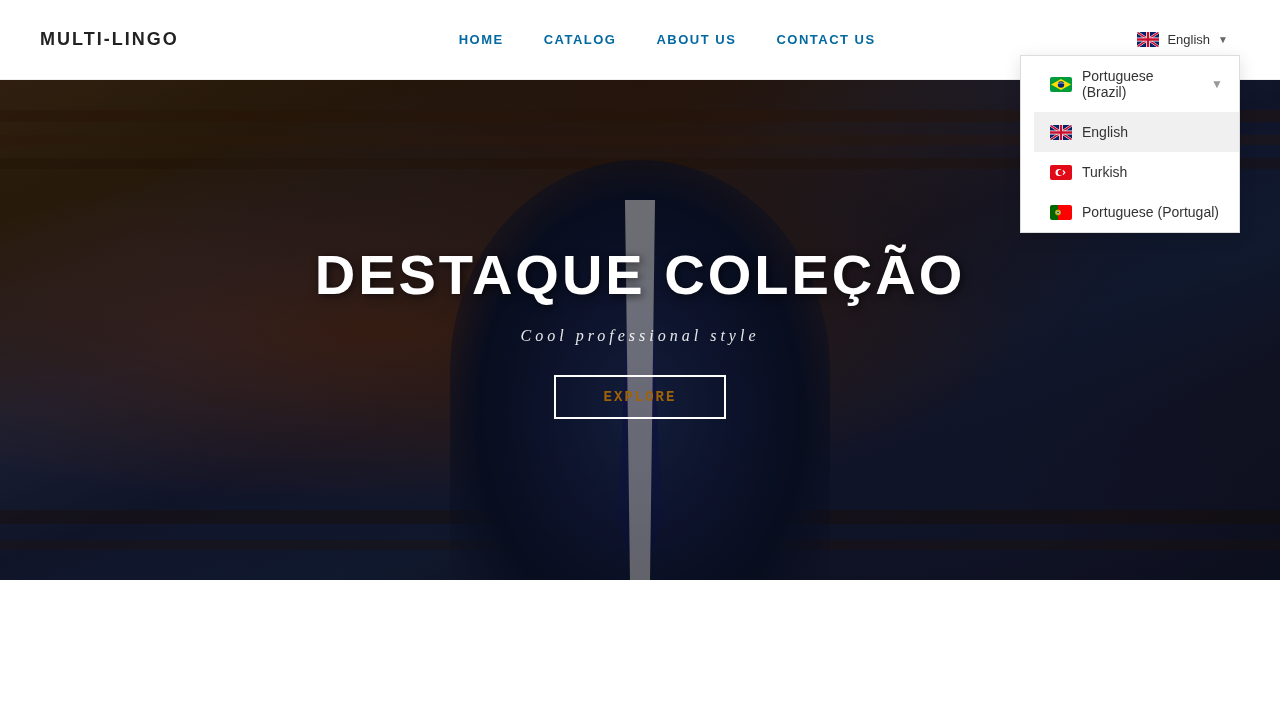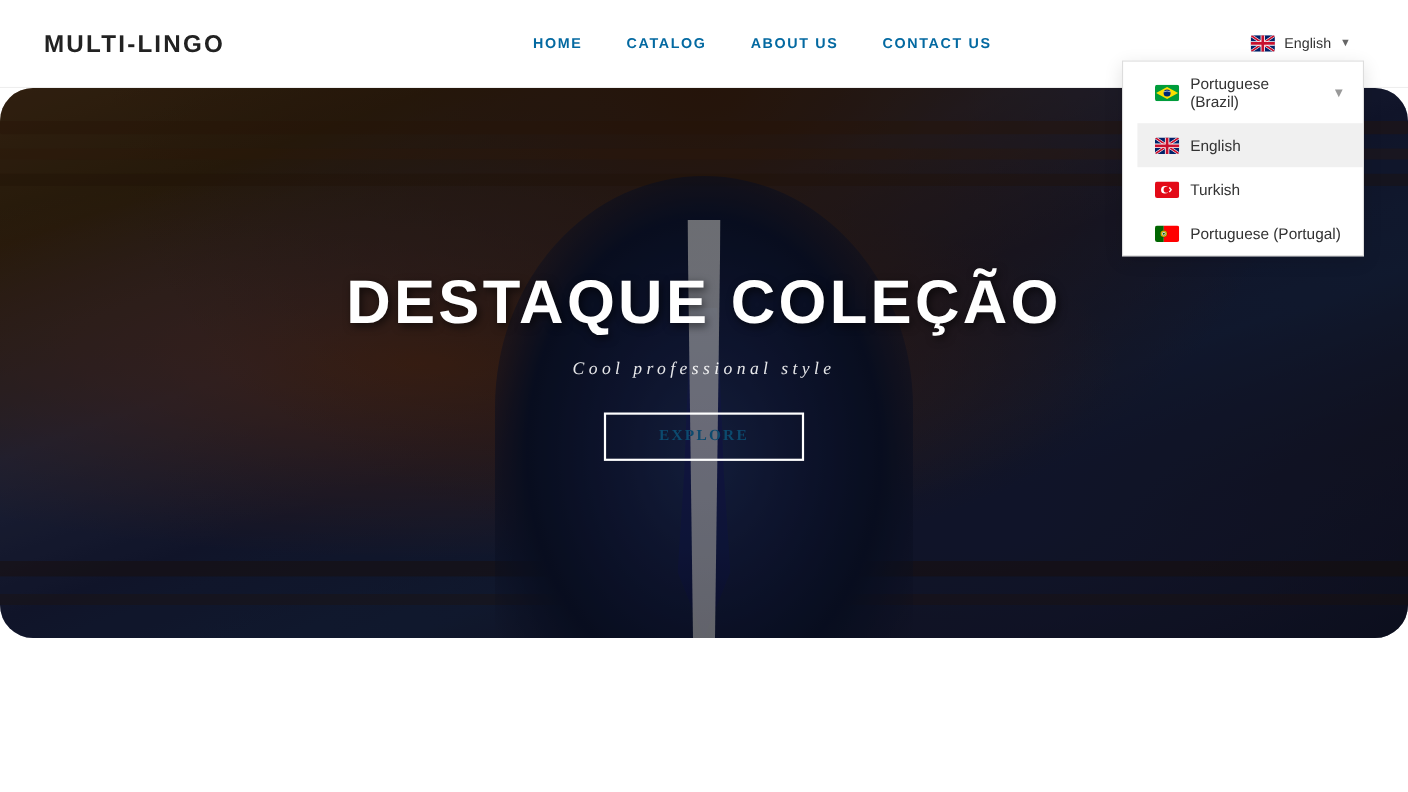--- a/index.html
+++ b/index.html
@@ -12,21 +12,21 @@
       height: 80px;
       background: #fff;
       display: flex;
       align-items: center;
       padding: 0 40px;
       z-index: 10;
       border-bottom: 1px solid #eee;
     }
     .logo {
       font-family: 'Arial', sans-serif;
-      font-size: 22px;
+      font-size: 18px;
       font-weight: 700;
       letter-spacing: 2px;
       color: #222;
       flex: 0 0 auto;
     }
     .nav {
       display: flex;
       gap: 40px;
       margin-left: 280px;
       align-items: center;
@@ -86,21 +86,20 @@
     }
     .lang-option.active { background: #f0f0f0; }
 
     
     .hero {
       position: absolute;
       top: 80px;
       left: 0; right: 0;
       height: 500px;
       overflow: hidden;
-      border-radius: 30px;
     }
 
     .hero-overlay {
       position: absolute;
       top: 0; left: 0; right: 0; bottom: 0;
       background: rgba(0,0,0,0.35);
     }
     .hero-content {
       position: absolute;
       top: 0; left: 0; right: 0; bottom: 0;
@@ -122,26 +121,26 @@
     .hero-subtitle {
       font-size: 16px;
       color: rgba(255,255,255,0.9);
       letter-spacing: 4px;
       font-family: 'Georgia', serif;
       font-style: italic;
     }
     .explore-btn {
       border: 2px solid #fff;
       background: transparent;
-      color: #0c4a6e;
+      color: #a16207;
       padding: 12px 48px;
       font-size: 14px;
       letter-spacing: 2px;
       cursor: pointer;
-      font-family: Liberation Serif, serif;
+      font-family: Liberation Mono, monospace;
       font-weight: 600;
       transition: background 0.2s;
       margin-top: 10px;
     }
 
     
     .below-hero {
       position: absolute;
       top: 580px;
       left: 0; right: 0;

